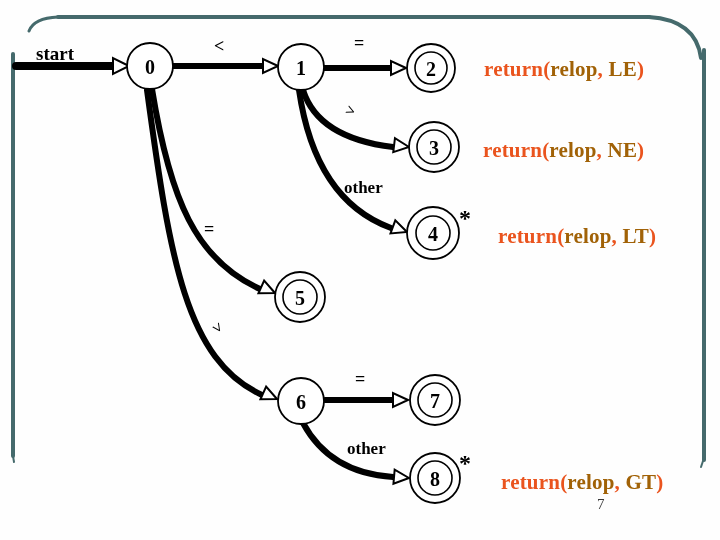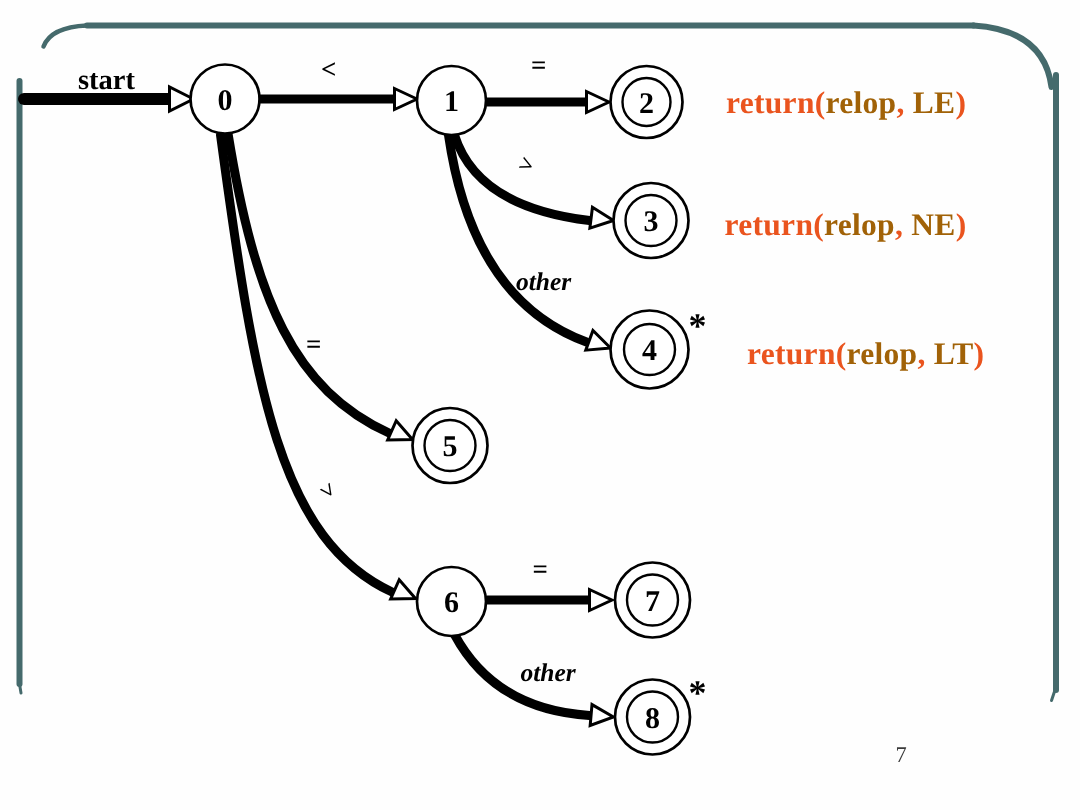--- a/index.html
+++ b/index.html
@@ -16,21 +16,21 @@
   .edge{stroke:#000;fill:none;stroke-linecap:round;}
   .head{fill:#fff;stroke:#000;stroke-width:2;stroke-linejoin:miter;}
   .node{fill:#fff;stroke:#000;stroke-width:1.8;}
   .node-inner{fill:none;stroke:#000;stroke-width:1.6;}
 
   .lbl{
     position:absolute;font-weight:bold;font-size:18px;line-height:1;
     color:#000;white-space:nowrap;
   }
   .lbl.small{font-size:16px;}
-  .lbl.word{font-size:17px;font-style:italic;}
+  .lbl.word{font-size:17px;}
   .num{
     position:absolute;transform:translate(-50%,-50%);
     font-weight:bold;font-size:20px;line-height:1;color:#000;
   }
   .star{
     position:absolute;font-weight:bold;font-size:24px;line-height:1;color:#000;
   }
   .ret{
     position:absolute;transform:translateY(-50%);
     font-weight:bold;font-size:21px;line-height:1;
@@ -137,35 +137,38 @@
   <div class="num" style="left:434px;top:148px">3</div>
   <div class="num" style="left:433px;top:234px">4</div>
   <div class="num" style="left:300px;top:298px">5</div>
   <div class="num" style="left:301px;top:402px">6</div>
   <div class="num" style="left:435px;top:401px">7</div>
   <div class="num" style="left:435px;top:479px">8</div>
 
   <div class="star" style="left:459px;top:206px">*</div>
   <div class="star" style="left:459px;top:451px">*</div>
 
-  <div class="lbl" style="left:52px;top:44px;font-size:19px">start</div>
+  <div class="lbl" style="left:36px;top:44px;font-size:19px">start</div>
   <div class="lbl" style="left:214px;top:37px">&lt;</div>
   <div class="lbl" style="left:354px;top:34px">=</div>
   <div class="lbl small" style="left:346px;top:103px;transform:rotate(25deg)">&gt;</div>
   <div class="lbl word" style="left:344px;top:179px">other</div>
   <div class="lbl" style="left:204px;top:220px">=</div>
   <div class="lbl small" style="left:213px;top:320px;transform:rotate(55deg)">&gt;</div>
   <div class="lbl" style="left:355px;top:370px">=</div>
   <div class="lbl word" style="left:347px;top:440px">other</div>
 
   <div class="ret" style="left:484px;top:69px">
     <span class="o">return(</span><span class="k">relop</span><span class="o">,</span><span class="k"> LE</span><span class="o">)</span>
   </div>
   <div class="ret" style="left:483px;top:150px">
     <span class="o">return(</span><span class="k">relop</span><span class="o">,</span><span class="k"> NE</span><span class="o">)</span>
   </div>
   <div class="ret" style="left:498px;top:236px">
     <span class="o">return(</span><span class="k">relop</span><span class="o">,</span><span class="k"> LT</span><span class="o">)</span>
   </div>
+  <div class="ret" style="left:501px;top:482px">
+    <span class="o">return(</span><span class="k">relop</span><span class="o">,</span><span class="k"> GT</span><span class="o">)</span>
+  </div>
 
   <div class="page-num" style="left:597px;top:497px">7</div>
 
 </div>
 
 </body></html>

